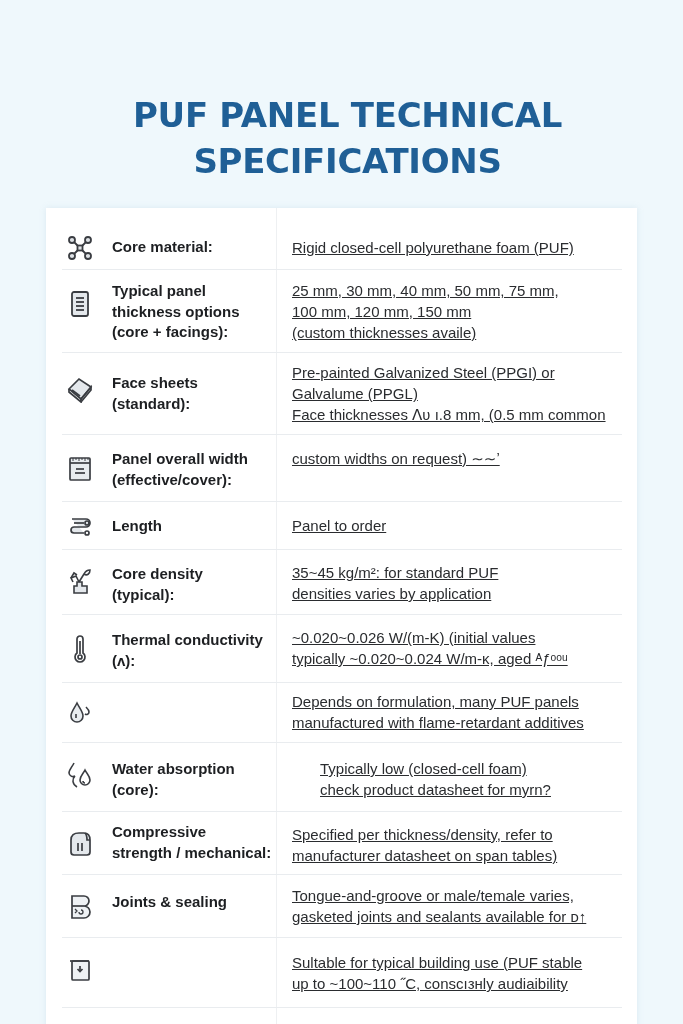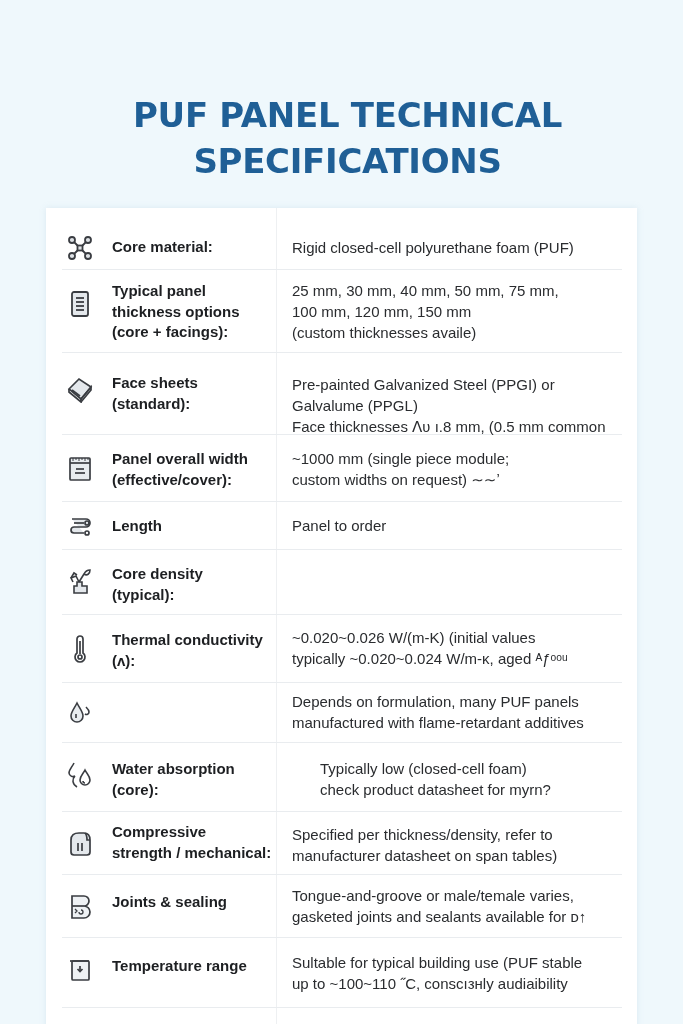--- a/index.html
+++ b/index.html
@@ -75,20 +75,21 @@
     }
     .row .value {
       position: absolute;
       left: 230px;
       width: 340px;
       color: #2a2c2f;
       font-size: 15px;
       line-height: 21px;
       white-space: nowrap;
       font-family: "Liberation Sans", "DejaVu Sans", sans-serif;
+      text-decoration: underline;
     }
     .value span { display: block; }
     .label span { display: block; }
   </style>
 </head>
 <body>
 
 <div class="title">
   <div>PUF PANEL TECHNICAL</div>
   <div>SPECIFICATIONS</div>
@@ -147,21 +148,21 @@
         <path d="M3 14 L13 4 L25 12 L15 24 Z" fill="#e4e8ec"></path>
         <path d="M3 14 L3 17 L15 27 L15 24"></path>
         <path d="M15 24 L25 12 L25 15 L15 27"></path>
         <path d="M6 15 L14 21"></path>
       </svg>
     </div>
     <div class="label" style="top:20px;">
       <span>Face sheets</span>
       <span>(standard):</span>
     </div>
-    <div class="value" style="top:21px;">
+    <div class="value" style="top:9px;">
       <span>Pre-painted Galvanized Steel (PPGI) or</span>
       <span>Galvalume (PPGL)</span>
       <span>Face thicknesses ꓥʋ ı.8 mm, (0.5 mm common</span>
     </div>
   </div>
 
   <div class="row" style="top:227px;height:67px;">
     <div class="icon" style="top:20px;">
       <svg viewBox="0 0 28 28" fill="none" stroke="#3a3d42" stroke-width="1.7">
         <rect x="4" y="3" width="20" height="22" rx="1" fill="#e8ecef"></rect>
@@ -169,21 +170,20 @@
         <path d="M7 3 v3 M10 3 v2 M13 3 v3 M16 3 v2 M19 3 v3 M22 3 v2" stroke-width="1"></path>
         <line x1="10" y1="14" x2="18" y2="14"></line>
         <line x1="9" y1="18" x2="19" y2="18"></line>
       </svg>
     </div>
     <div class="label" style="top:14px;">
       <span>Panel overall width</span>
       <span>(effective/cover):</span>
     </div>
     <div class="value" style="top:13px;">
-      <span>~1000 mm (single piece module;</span>
       <span>custom widths on request) ∼∼ʼ</span>
     </div>
   </div>
 
   <div class="row" style="top:294px;height:48px;">
     <div class="icon" style="top:10px;">
       <svg viewBox="0 0 28 28" fill="none" stroke="#3a3d42" stroke-width="1.7">
         <path d="M6 7 H20 a4 4 0 0 1 0 8 H8 a3 3 0 0 0 0 6 H18" fill="#e4e8ec"></path>
         <line x1="8" y1="11" x2="18" y2="11"></line>
         <circle cx="21" cy="11" r="2"></circle>
@@ -205,20 +205,24 @@
         <path d="M13 15 L10 9 L5 11 L7 15"></path>
         <path d="M13 15 L18 7"></path>
         <path d="M18 7 C20 3 24 3 24 3 C24 7 21 9 18 7 Z"></path>
         <path d="M5 11 L8 6 L11 8"></path>
       </svg>
     </div>
     <div class="label" style="top:14px;">
       <span>Core density</span>
       <span>(typical):</span>
     </div>
+    <div class="value" style="top:12px;">
+      <span>35~45 kg/m²: for standard PUF</span>
+      <span>densities varies by application</span>
+    </div>
   </div>
 
   <div class="row" style="top:407px;height:68px;">
     <div class="icon" style="top:20px;">
       <svg viewBox="0 0 28 28" fill="none" stroke="#3a3d42" stroke-width="1.7">
         <path d="M11 4 a3 3 0 0 1 6 0 V18 a5 5 0 1 1 -6 0 Z"></path>
         <line x1="14" y1="6" x2="14" y2="19"></line>
         <circle cx="14" cy="22" r="2"></circle>
       </svg>
     </div>
@@ -302,21 +306,18 @@
 
   <div class="row" style="top:730px;height:70px;">
     <div class="icon" style="top:18px;">
       <svg viewBox="0 0 28 28" fill="none" stroke="#3a3d42" stroke-width="1.7">
         <rect x="6" y="5" width="17" height="19" rx="1" fill="#eef1f4"></rect>
         <line x1="4" y1="5" x2="23" y2="5"></line>
         <line x1="14" y1="10" x2="14" y2="15"></line>
         <path d="M11.5 13 L14 15.5 L16.5 13"></path>
       </svg>
     </div>
-    <div class="label" style="top:18px;">
-      <span>Temperature range</span>
-    </div>
     <div class="value" style="top:14px;">
       <span>Sultable for typical building use (PUF stable</span>
       <span>up to ~100~110 ˝C, conscıзнly auԁiaibility</span>
     </div>
   </div>
 </div>
 
 </body></html>

